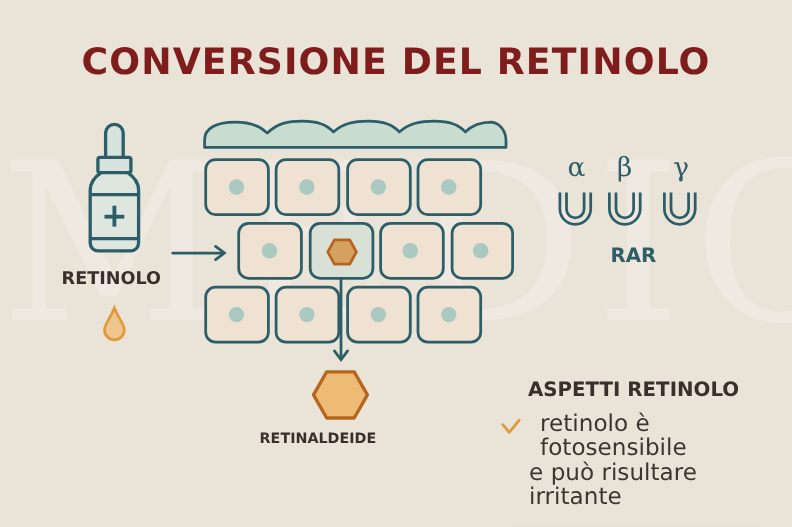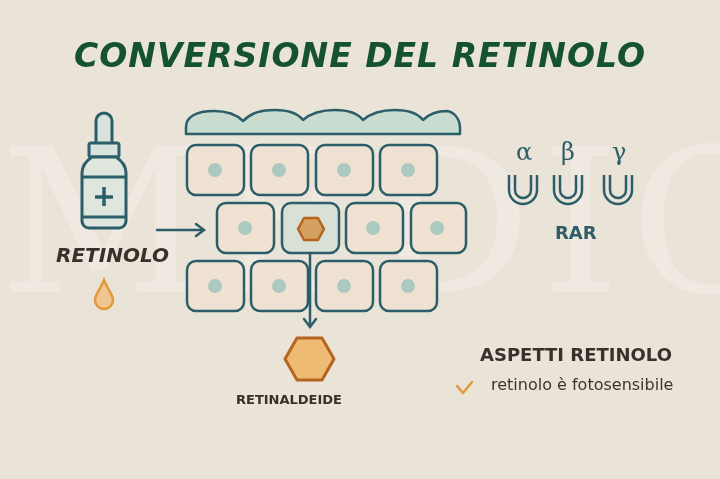--- a/index.html
+++ b/index.html
@@ -12,37 +12,37 @@
   .watermark {
     position: absolute; left: 0; top: 118px; width: 720px; height: 210px;
     font-family: "DejaVu Serif", serif;
     font-size: 200px; line-height: 210px; letter-spacing: 10px;
     color: #f1ece4; white-space: nowrap; overflow: hidden;
     pointer-events: none; opacity: 0.75;
   }
   .title {
     position: absolute; left: 0; top: 36px; width: 720px;
     text-align: center; font-size: 33px; font-weight: bold;
-    color: #14532d; letter-spacing: 1px; font-style: italic;
+    color: #7f1d1d; letter-spacing: 1px;
   }
   svg.diagram { position: absolute; left: 0; top: 0; }
   .label {
     position: absolute; font-weight: bold; color: #3a302b; white-space: nowrap;
   }
-  .retinolo-label { left: 56px; top: 243px; font-size: 20px; font-style: italic; }
+  .retinolo-label { left: 56px; top: 243px; font-size: 16px; }
   .retinaldeide-label { left: 236px; top: 392px; font-size: 13px; }
   .rar-label { left: 555px; top: 222px; font-size: 18px; color: #2f5e68; }
   .greek {
     position: absolute; top: 138px; font-family: "DejaVu Serif", serif;
     font-size: 24px; color: #2f5e68;
   }
   .neg-title { left: 480px; top: 344px; font-size: 18px; color: #3a302b; }
   .neg-text {
     position: absolute; left: 481px; top: 374px; width: 230px;
-    font-size: 16px; color: #3d3530; line-height: 22px;
+    font-size: 21px; color: #3d3530; line-height: 22px;
   }
   .neg-text .l1 { display: block; padding-left: 10px; }
   .neg-text .l2 { display: block; }
 </style>
 </head>
 <body>
 
 <div class="watermark">MEDICOR</div>
 
 <div class="title">CONVERSIONE DEL RETINOLO</div>
@@ -130,13 +130,14 @@
 <div class="label retinaldeide-label">RETINALDEIDE</div>
 
 <span class="greek" style="left:516px">α</span>
 <span class="greek" style="left:561px">β</span>
 <span class="greek" style="left:612px">γ</span>
 <div class="label rar-label">RAR</div>
 
 <div class="label neg-title">ASPETTI RETINOLO</div>
 <div class="neg-text">
   <span class="l1">retinolo è fotosensibile</span>
+  <span class="l2">e può risultare irritante</span>
 </div>
 
 </body></html>

